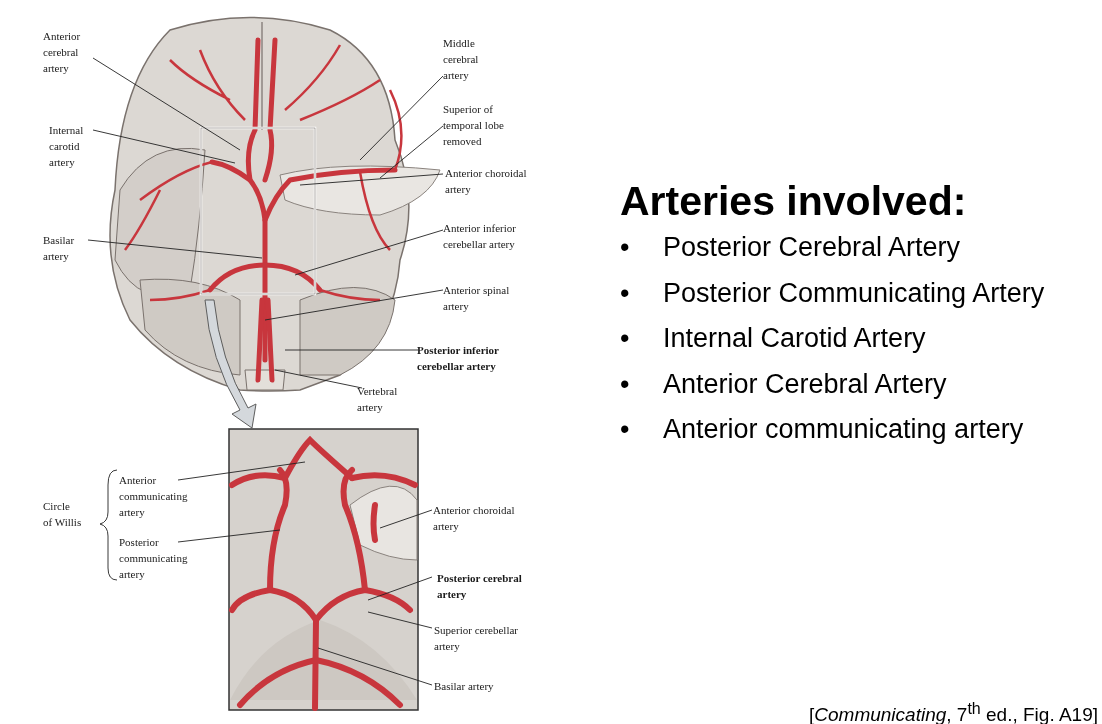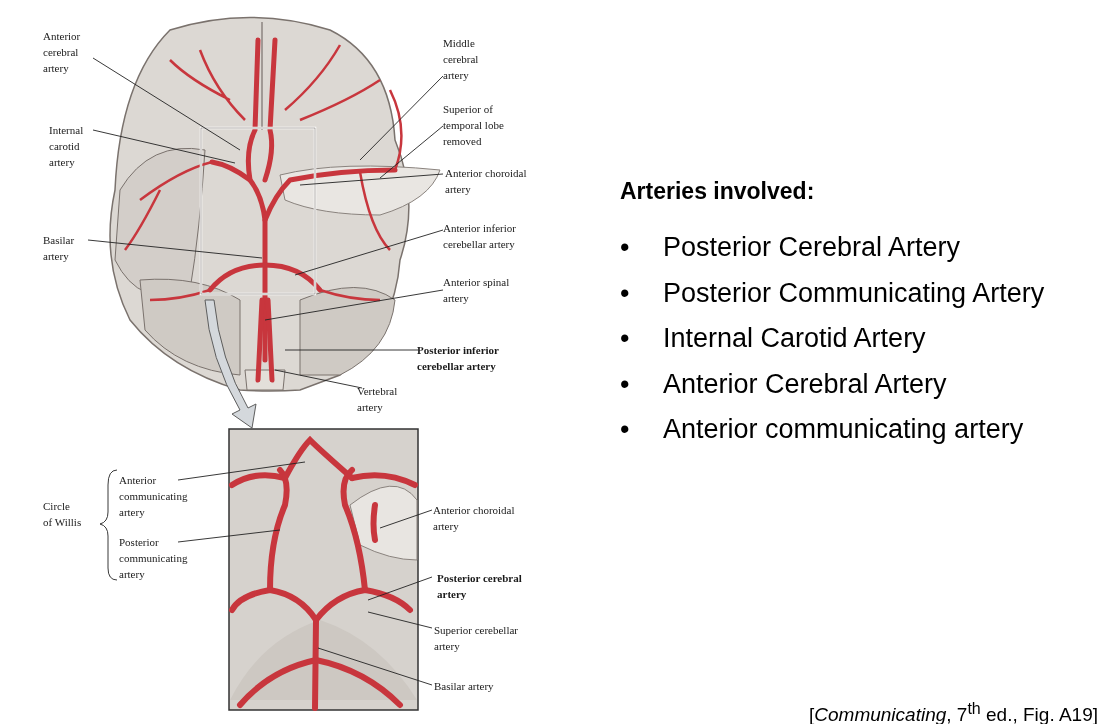--- a/index.html
+++ b/index.html
@@ -1,19 +1,19 @@
 <!DOCTYPE html>
 <html><head>
 <meta charset="utf-8">
 <style>
   html, body { margin: 0; padding: 0; background: #ffffff; }
   body { width: 1102px; height: 724px; position: relative; overflow: hidden; font-family: "Liberation Serif", serif; }
   .lbl { position: absolute; font-family: "Liberation Serif", "DejaVu Serif", serif; font-size: 11px; line-height: 16px; color: #1a1a1a; white-space: pre-line; }
   svg.fig { position: absolute; left: 0; top: 0; }
-  .title { position: absolute; left: 620px; top: 178px; font-family: "Liberation Sans", "DejaVu Sans", sans-serif; font-weight: bold; font-size: 23px; color: #000; }
+  .title { position: absolute; left: 620px; top: 178px; font-family: "Liberation Sans", "DejaVu Sans", sans-serif; font-weight: bold; font-size: 41px; color: #000; }
   .bullets { position: absolute; left: 620px; top: 228px; margin: 0; padding: 0; list-style: none; font-family: "Liberation Sans", "DejaVu Sans", sans-serif; font-size: 27px; color: #000; }
   .bullets li { height: 45.5px; line-height: 38px; position: relative; padding-left: 43px; }
   .bullets li .dot { position: absolute; left: 0; top: 0; }
   .cite { position: absolute; right: 4px; top: 700px; font-family: "Liberation Sans", "DejaVu Sans", sans-serif; font-size: 19px; color: #000; }
   .cite sup { font-size: 16px; }
 </style>
 </head>
 <body>
 
 <svg class="fig" width="600" height="724">
@@ -95,21 +95,21 @@
 <div class="lbl" style="left:443px;top:35px;">Middle
 cerebral
 artery</div>
 <div class="lbl" style="left:443px;top:101px;">Superior of
 temporal lobe
 removed</div>
 <div class="lbl" style="left:445px;top:165px;">Anterior choroidal
 artery</div>
 <div class="lbl" style="left:443px;top:220px;">Anterior inferior
 cerebellar artery</div>
-<div class="lbl" style="left:443px;top:274px;">Anterior spinal
+<div class="lbl" style="left:443px;top:282px;">Anterior spinal
 artery</div>
 <div class="lbl" style="left:417px;top:342px;font-weight:bold;">Posterior inferior
 cerebellar artery</div>
 <div class="lbl" style="left:357px;top:383px;">Vertebral
 artery</div>
 
 <div class="lbl" style="left:43px;top:498px;">Circle
 of Willis</div>
 <div class="lbl" style="left:119px;top:472px;">Anterior
 communicating

